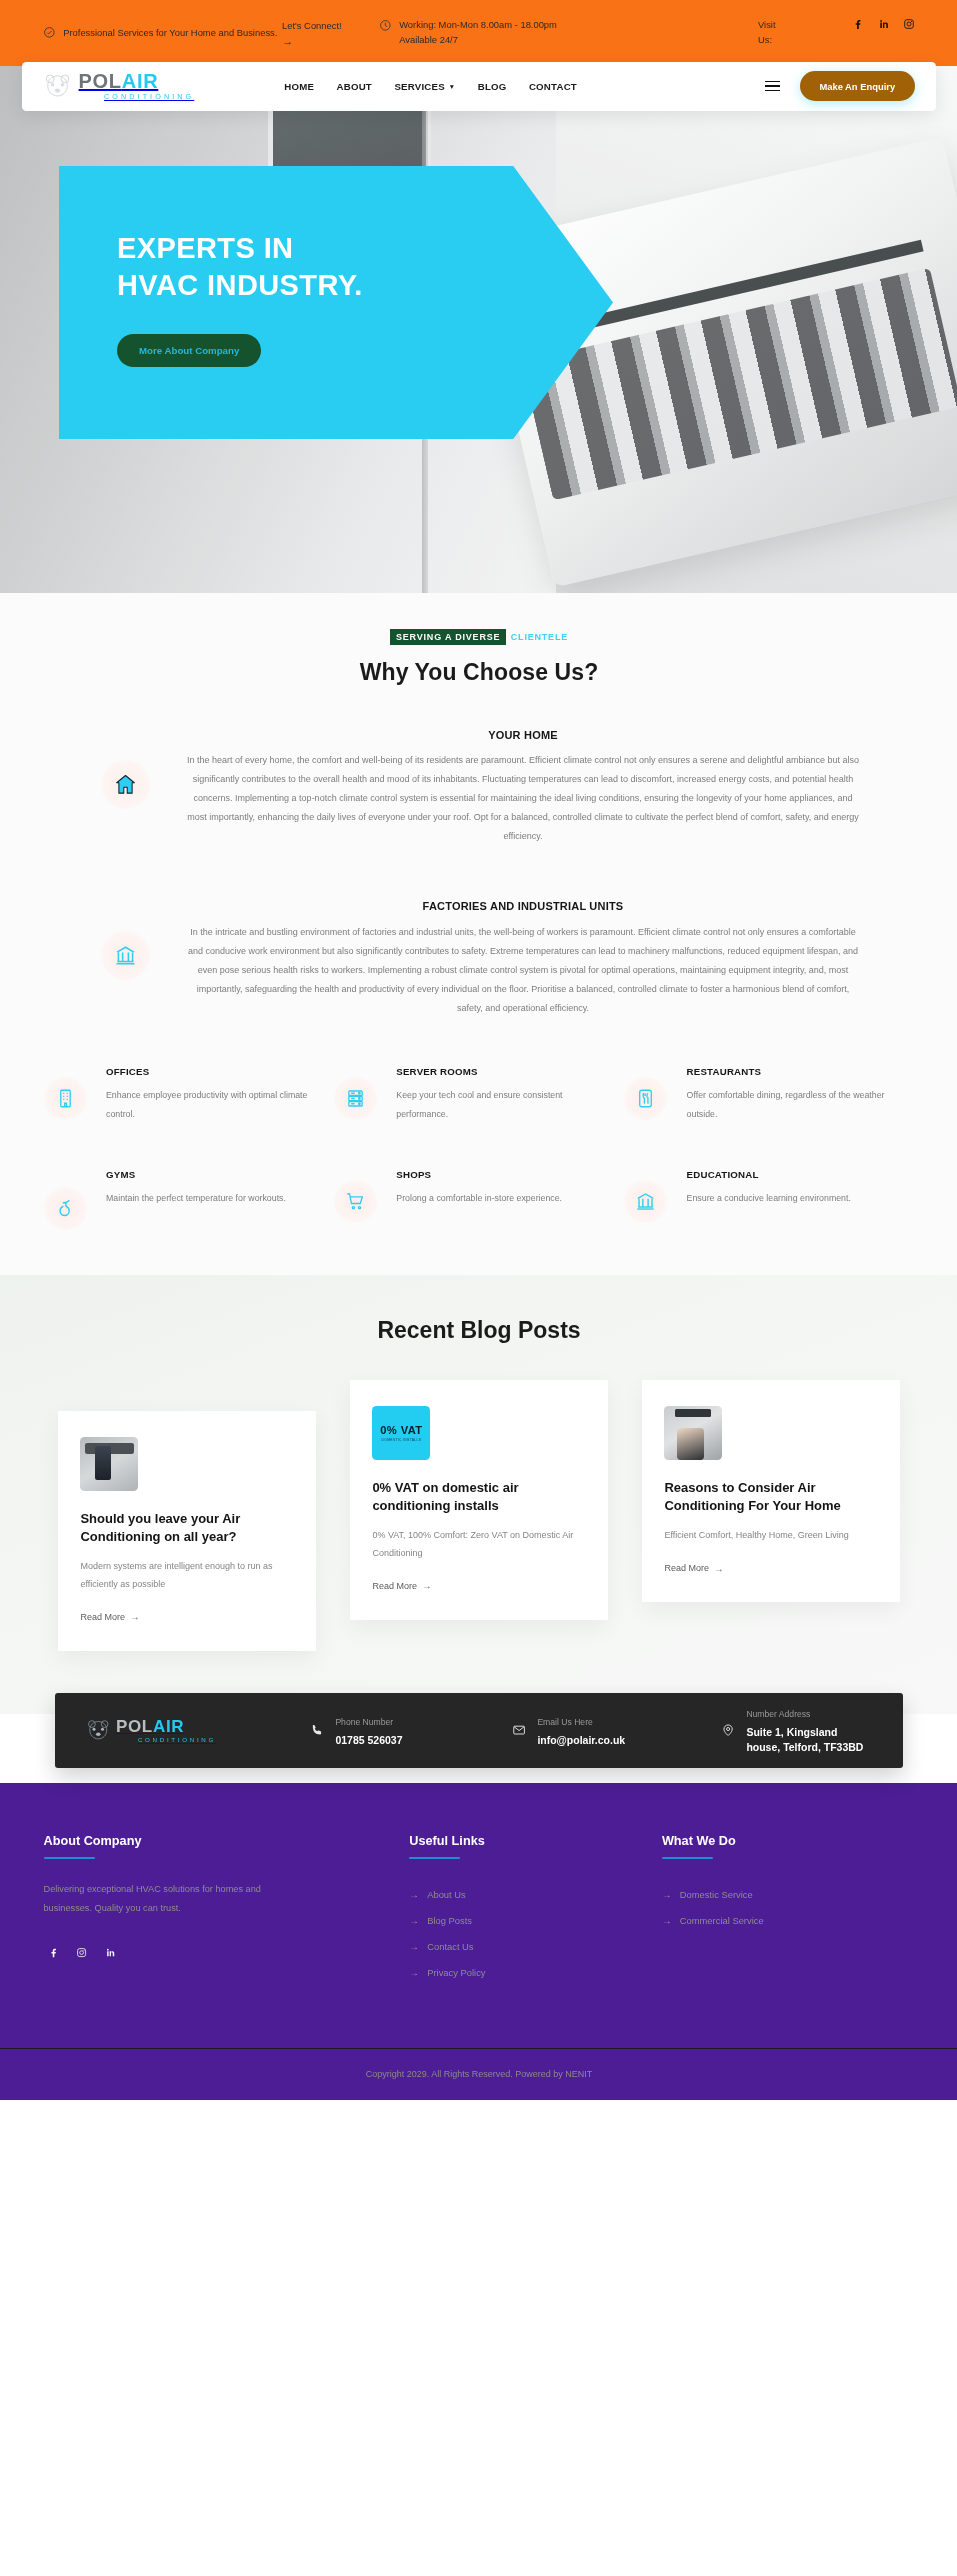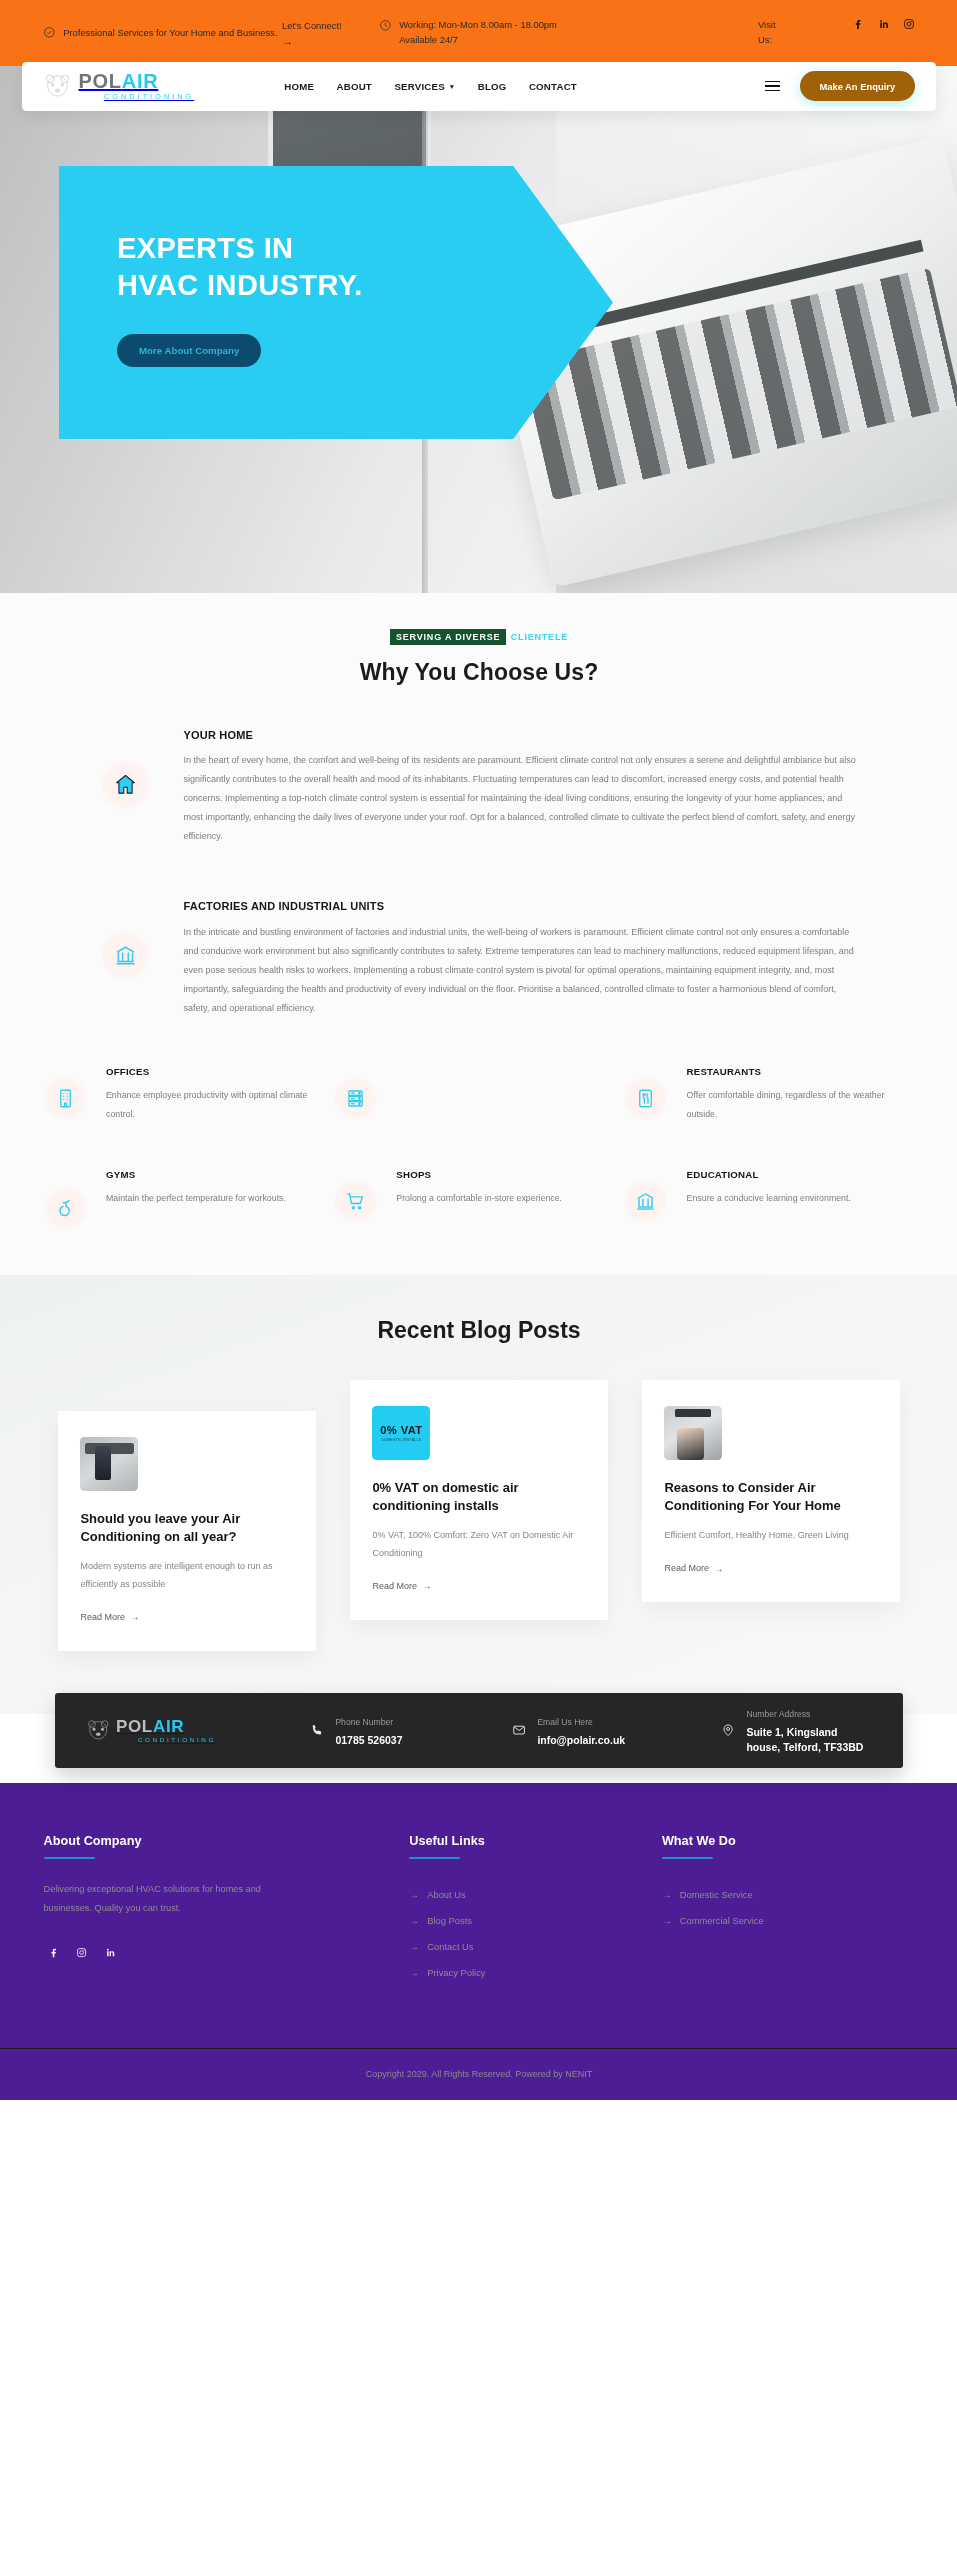--- a/index.html
+++ b/index.html
@@ -96,38 +96,38 @@
     position:absolute; left:59px; top:100px; width:554px; height:273px;
     background:#28cdf1;
     clip-path:polygon(0 0, 82% 0, 100% 50%, 82% 100%, 0 100%);
     padding:64px 0 0 58px;
   }
   .hero-h1{
     color:#ffffff; font-size:29px; font-weight:700; line-height:1.27;
     letter-spacing:0.4px;
   }
   .hero-btn{
-    margin-top:30px; background:#0c4a6e; color:#2ab5d8; border:none;
+    margin-top:30px; background:#14532d; color:#2ab5d8; border:none;
     border-radius:30px; padding:11.2px 22px; font-size:9.7px; font-weight:600;
     font-family:"Liberation Sans", sans-serif; cursor:pointer;
   }
 
   
   .why{ background:#fbfbfb; padding:39px 0 45px; }
   .eyebrow{ text-align:center; font-size:9px; font-weight:700; letter-spacing:0.8px; }
   .eyebrow .hl{ background:#14532d; color:#ffffff; padding:3px 6px; }
   .eyebrow .pl{ color:#3dd3f3; padding-left:4.5px; }
   .why-title{
     text-align:center; font-size:23px; font-weight:700; color:#1b1b1b;
     margin-top:16.5px; letter-spacing:0.1px;
   }
 
   .wrap{ width:871px; margin:0 auto; }
 
-  .feat-row{ display:flex; gap:0; margin-top:43px; align-items:flex-start; }
+  .feat-row{ display:flex; gap:0; margin-top:43px; align-items:flex-start;text-align:center; }
   .feat-ico-wrap{
     width:49px; height:49px; border-radius:50%;
     background:radial-gradient(circle,#fdeeea 0%,#fdf4f2 55%,#fbfbfb 100%);
     display:flex; align-items:center; justify-content:center; flex:none;
     margin-top:31px; margin-left:57px;
   }
   .feat-ico-wrap svg{ width:23px; height:23px; display:block; }
   .feat-body{ margin-left:34px; flex:1; padding-right:52px; }
   .feat-h{ font-size:11px; font-weight:700; color:#161616; letter-spacing:0.2px; }
   .feat-p{ font-size:9px; line-height:2.12; color:#7d7d7d; margin-top:10.5px; }
@@ -408,20 +408,24 @@
           <div class="mini-ico">
             <svg viewBox="0 0 24 24" fill="none" stroke="#2ecdf1" stroke-width="1.5">
               <rect x="4.4" y="3.4" width="15.2" height="5.2" rx="1"></rect>
               <rect x="4.4" y="9.4" width="15.2" height="5.2" rx="1"></rect>
               <rect x="4.4" y="15.4" width="15.2" height="5.2" rx="1"></rect>
               <path d="M7 6h4M7 12h4M7 18h4"></path>
                 <circle cx="16.4" cy="6" r=".9"></circle>
                 <circle cx="16.4" cy="12" r=".9"></circle>
                 <circle cx="16.4" cy="18" r=".9"></circle>
             </svg>
+          </div>
+          <div class="mini-body">
+            <h4 class="mini-h">SERVER ROOMS</h4>
+            <p class="mini-p">Keep your tech cool and ensure consistent performance.</p>
           </div>
         </div>
         <div class="mini">
           <div class="mini-ico">
             <svg viewBox="0 0 24 24" fill="none" stroke="#2ecdf1" stroke-width="1.5">
               <rect x="5.4" y="2.6" width="13.2" height="18.8" rx="2.4"></rect>
               <path d="M9.6 6v4.4c0 .9.7 1.4 1.2 1.4v6.1"></path>
                 <path d="M9.6 6v3.2M11.6 6v3.2"></path>
               <path d="M14.8 6c-.9.7-1.2 2-1.2 3.4 0 1.1.5 1.8 1.2 1.9v6.6"></path>
             </svg>

